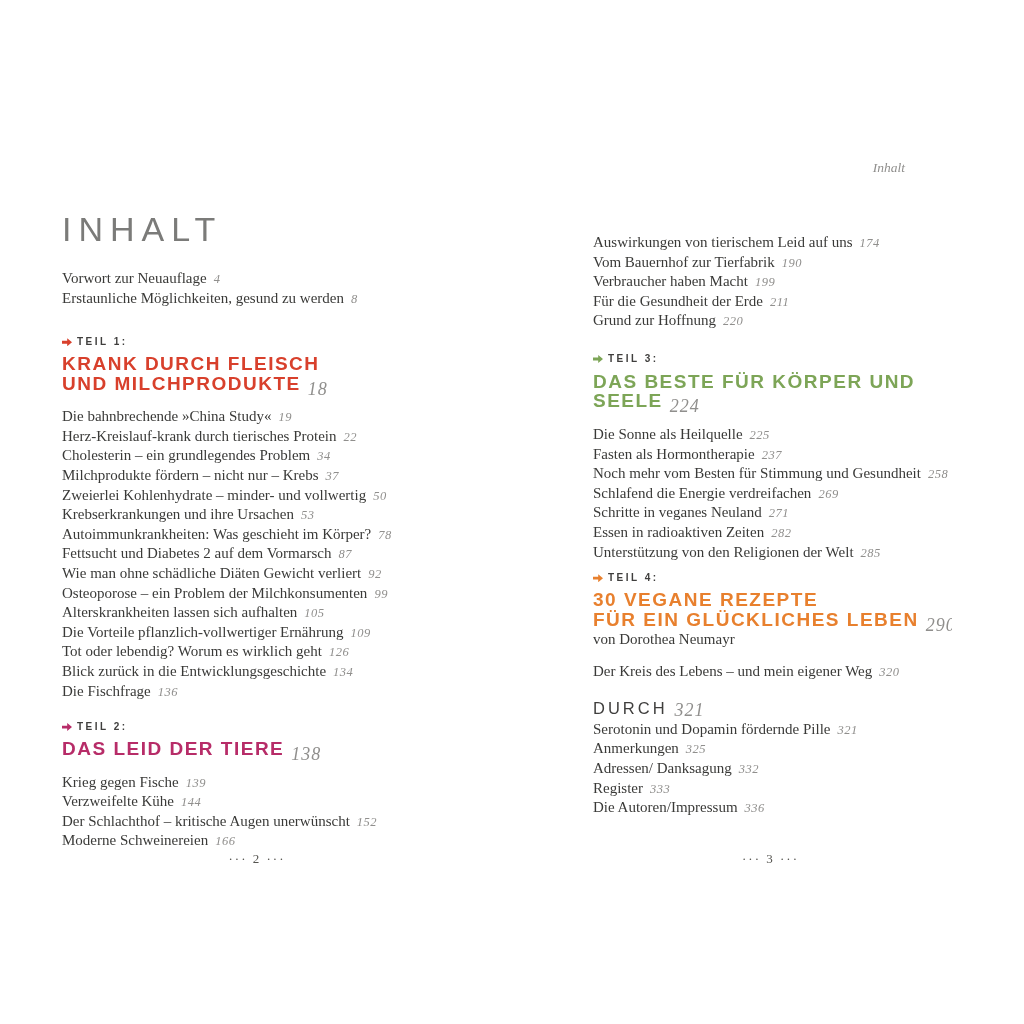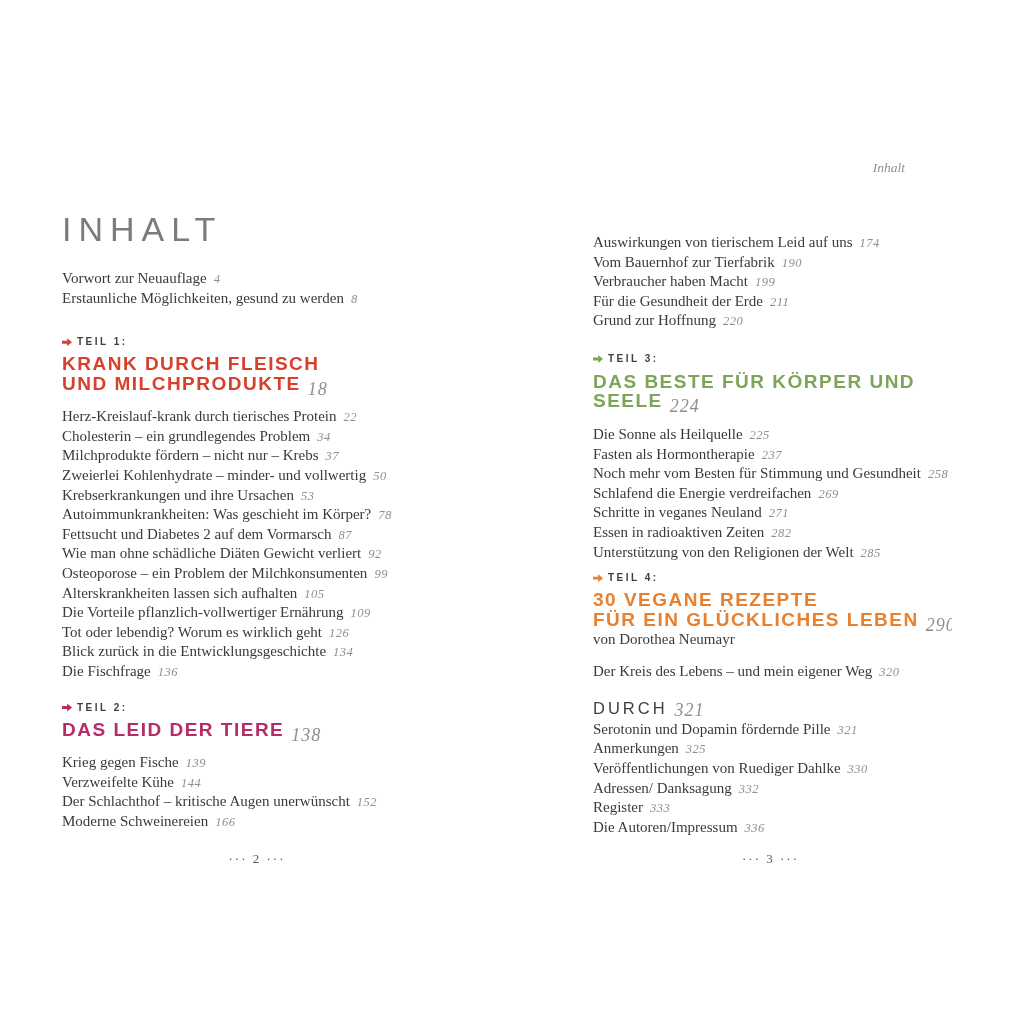--- a/index.html
+++ b/index.html
@@ -72,20 +72,23 @@
       <div class="teil-label">
         <span class="arrow bg1"></span>
         <span>TEIL 1:</span>
       </div>
       <h2 class="heading c1">
         <span>KRANK DURCH FLEISCH</span><br>
         <span>UND MILCHPRODUKTE</span><span class="hp">18</span>
       </h2>
       <div class="toc-list">
 
+          <div class="entry">
+            <span class="t">Die bahnbrechende »China Study«</span><span class="p">19</span>
+          </div>
 
           <div class="entry">
             <span class="t">Herz-Kreislauf-krank durch tierisches Protein</span><span class="p">22</span>
           </div>
 
           <div class="entry">
             <span class="t">Cholesterin – ein grundlegendes Problem</span><span class="p">34</span>
           </div>
 
           <div class="entry">
@@ -258,23 +261,20 @@
       <div class="toc-list">
 
           <div class="entry">
             <span class="t">Serotonin und Dopamin fördernde Pille</span><span class="p">321</span>
           </div>
 
           <div class="entry">
             <span class="t">Anmerkungen</span><span class="p">325</span>
           </div>
 
-          <div class="entry">
-            <span class="t">Veröffentlichungen von Ruediger Dahlke</span><span class="p">330</span>
-          </div>
 
           <div class="entry">
             <span class="t">Adressen/ Danksagung</span><span class="p">332</span>
           </div>
 
           <div class="entry">
             <span class="t">Register</span><span class="p">333</span>
           </div>
 
           <div class="entry">

